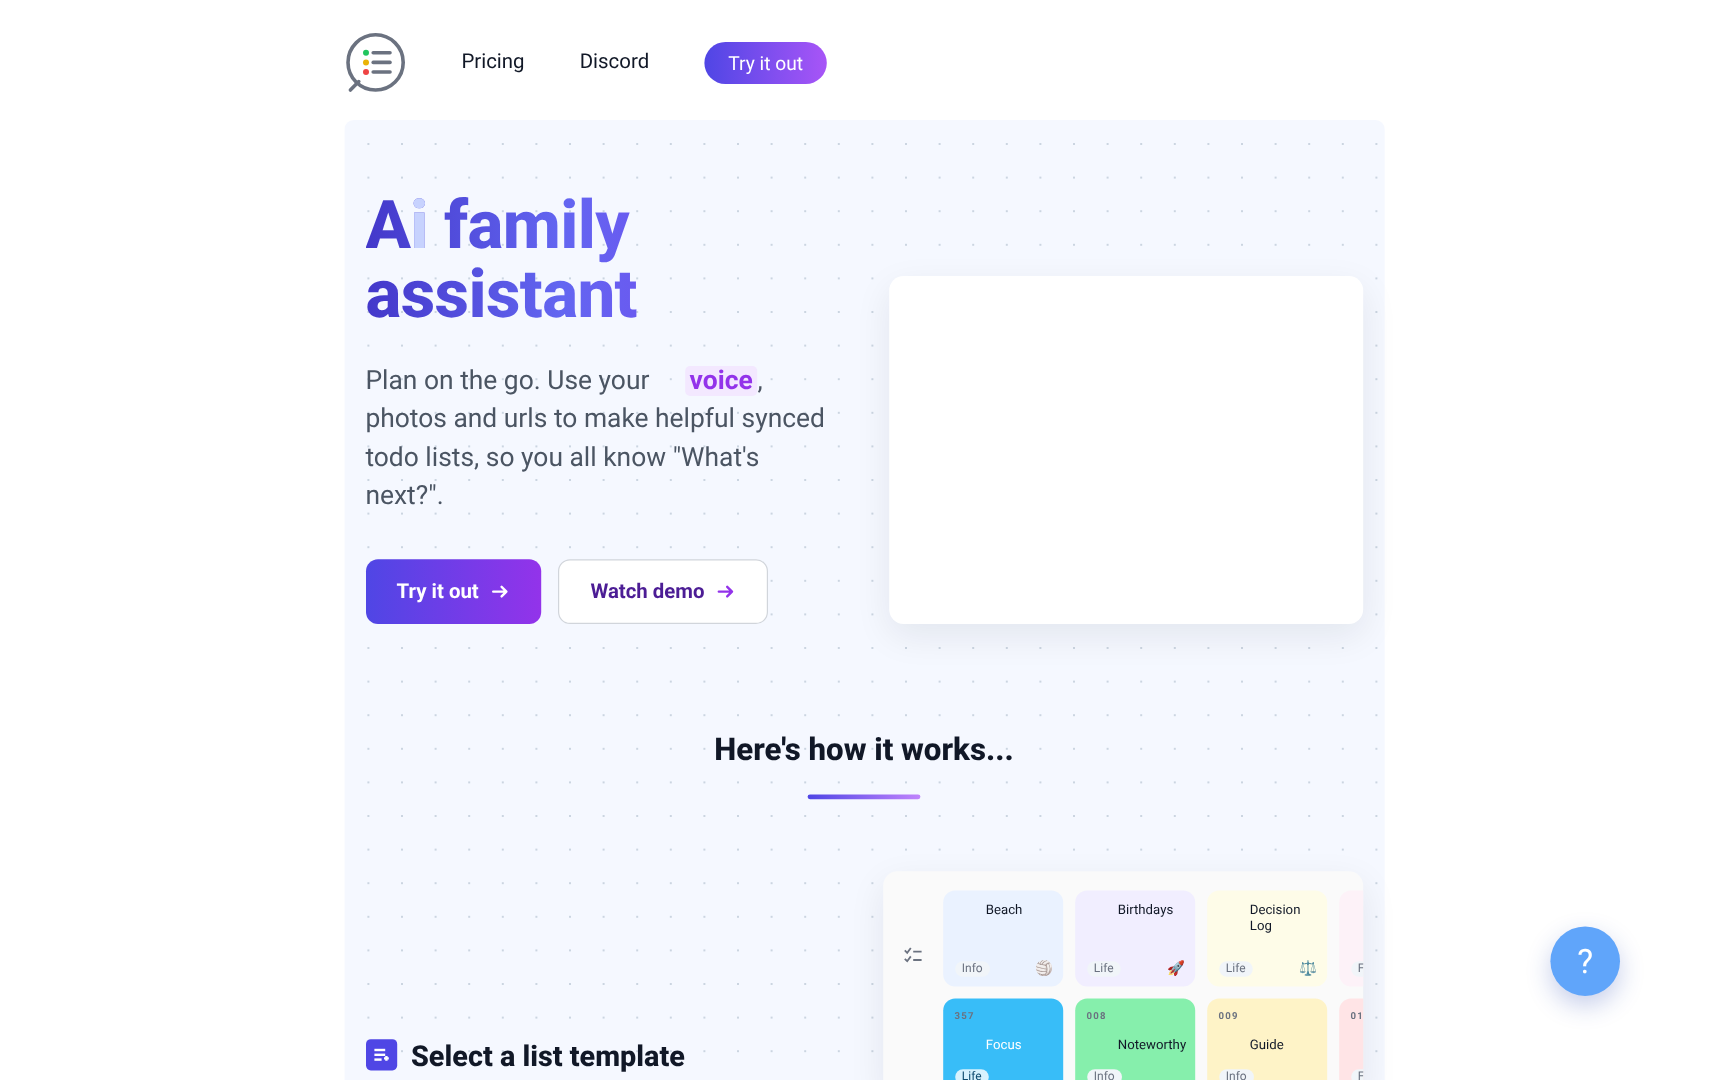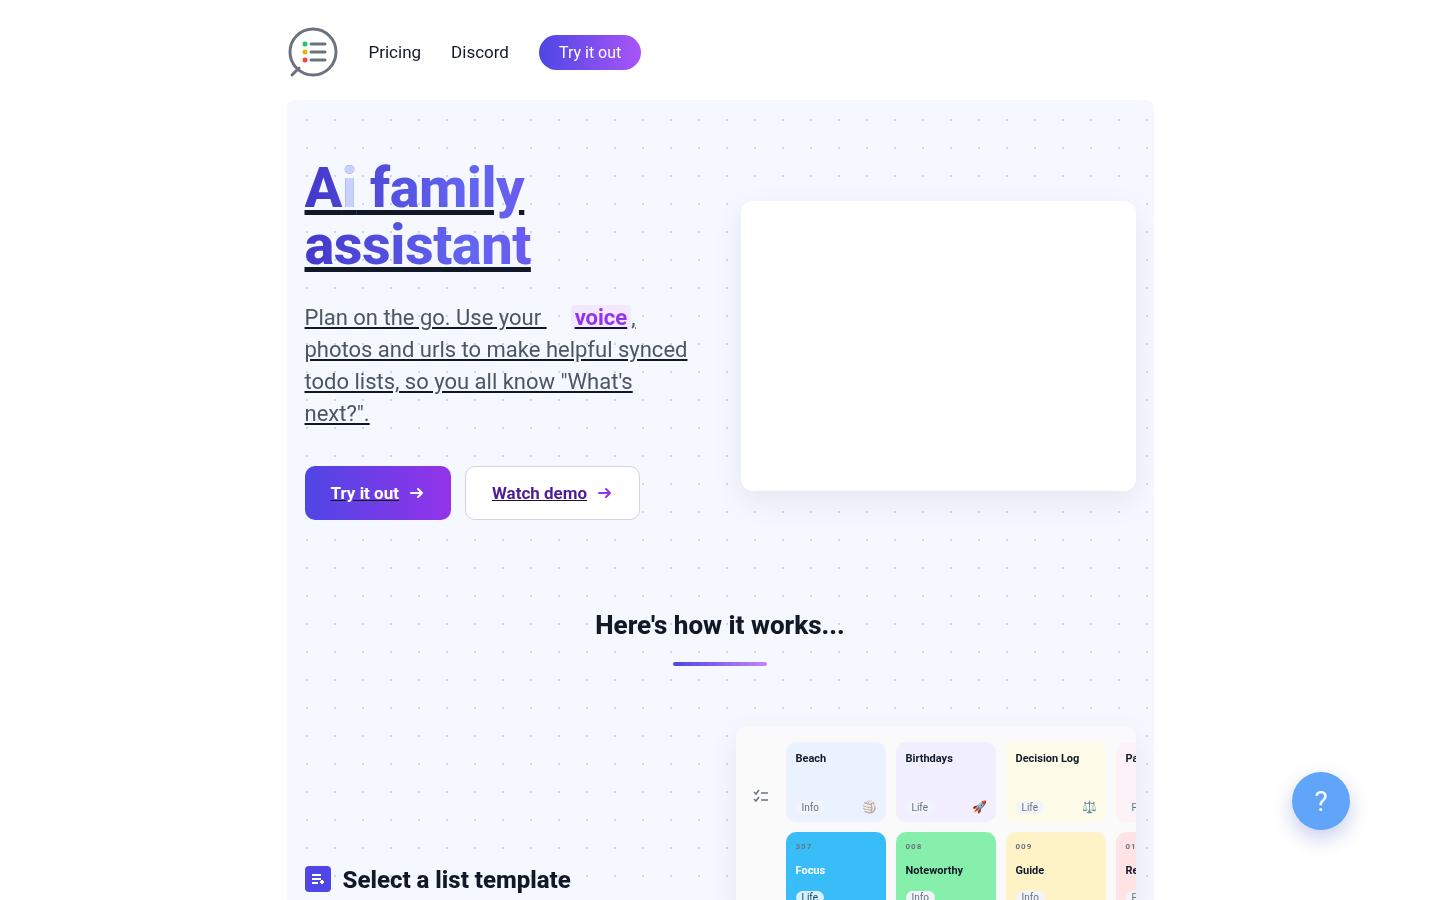--- a/index.html
+++ b/index.html
@@ -1,21 +1,21 @@
 <!DOCTYPE html>
 <html><head>
 <meta charset="utf-8">
 <style>
 * { margin:0; padding:0; box-sizing:border-box; font-family: -apple-system, BlinkMacSystemFont, "Segoe UI", Roboto, Helvetica, Arial, sans-serif; }
 body { background:#fff; color:#111827; width:1440px; }
 
 
 .nav {
   width:867px; margin:0 auto;
-  display:flex; align-items:center; gap:30px;
+  display:flex; align-items:center; gap:46px;
   padding:26px 0 22px;
 }
 .logo { width:52px; height:52px; flex:none; position:relative; }
 .logo svg { width:100%; height:100%; display:block; }
 
 .nav a.navlink {
   font-size:17px; color:#111827; text-decoration:none; font-weight:400;
 }
 .nav .cta-pill {
   background: linear-gradient(90deg,#4f46e5,#a855f7);
@@ -26,21 +26,21 @@
 
 .panel {
   width:867px; margin:0 auto;
   background-color:#f5f8ff;
   background-image: radial-gradient(#cbd5e1 1px, transparent 1px);
   background-size:28px 28px;
   background-position: 6px 6px;
   border-radius:8px;
   padding:60px 18px 0 18px;
 }
-.hero { display:flex; gap:28px; align-items:center;text-decoration:underline; }
+.hero { display:flex; gap:28px; align-items:flex-end; }
 
 .headline {
   font-size:56px; line-height:1.02; font-weight:800;
   background: linear-gradient(90deg,#4338ca 0%, #6366f1 40%, #7c3aed 100%);
   -webkit-background-clip:text; background-clip:text; color:transparent;
   letter-spacing:-0.5px;
 }
 .headline .dot-i { color:#c7d2fe; -webkit-text-fill-color:#c7d2fe; }
 
 .subhead {
@@ -94,21 +94,21 @@
   padding:16px 0 0 16px; overflow:hidden;
   display:flex; gap:16px;
 }
 .gallery-rail { width:24px; display:flex; flex-direction:column; gap:56px; padding-top:46px; }
 .gallery-grid { display:grid; grid-template-columns:repeat(4,100px); gap:10px; }
 .tile {
   height:80px; border-radius:10px; padding:10px 10px 8px; position:relative;
   display:flex; flex-direction:column; justify-content:space-between;
   font-size:11px;
 }
-.tile .title { font-weight:700; color:#111827; }
+.tile .title { font-weight:400; color:#111827;margin-left:26px; }
 .tile .tag { font-size:10px; color:#6b7280; background:#f1f5f9; padding:1px 6px; border-radius:999px; align-self:flex-start;text-align:right; }
 .tile .count { font-size:8px; color:#6b7280; letter-spacing:1px;font-weight:bold; }
 .tile .eicon { position:absolute; right:8px; bottom:8px; font-size:12px; color:#6b7280; }
 .tile.beach{background:#eaf2ff}.tile.bday{background:#f1eeff}.tile.dlog{background:#fefce8}.tile.pantry{background:#fdf2f8}
 .tile.focus{background:#38bdf8}.tile.focus .title{color:#fff}.tile.focus .tag{background:rgba(255,255,255,.8);color:#0c4a6e}
 .tile.note{background:#86efac}.tile.guide{background:#fef3c7}.tile.recipe{background:#ffe4e6}
 
 
 .help-fab {
   position:fixed; right:90px; bottom:70px;

